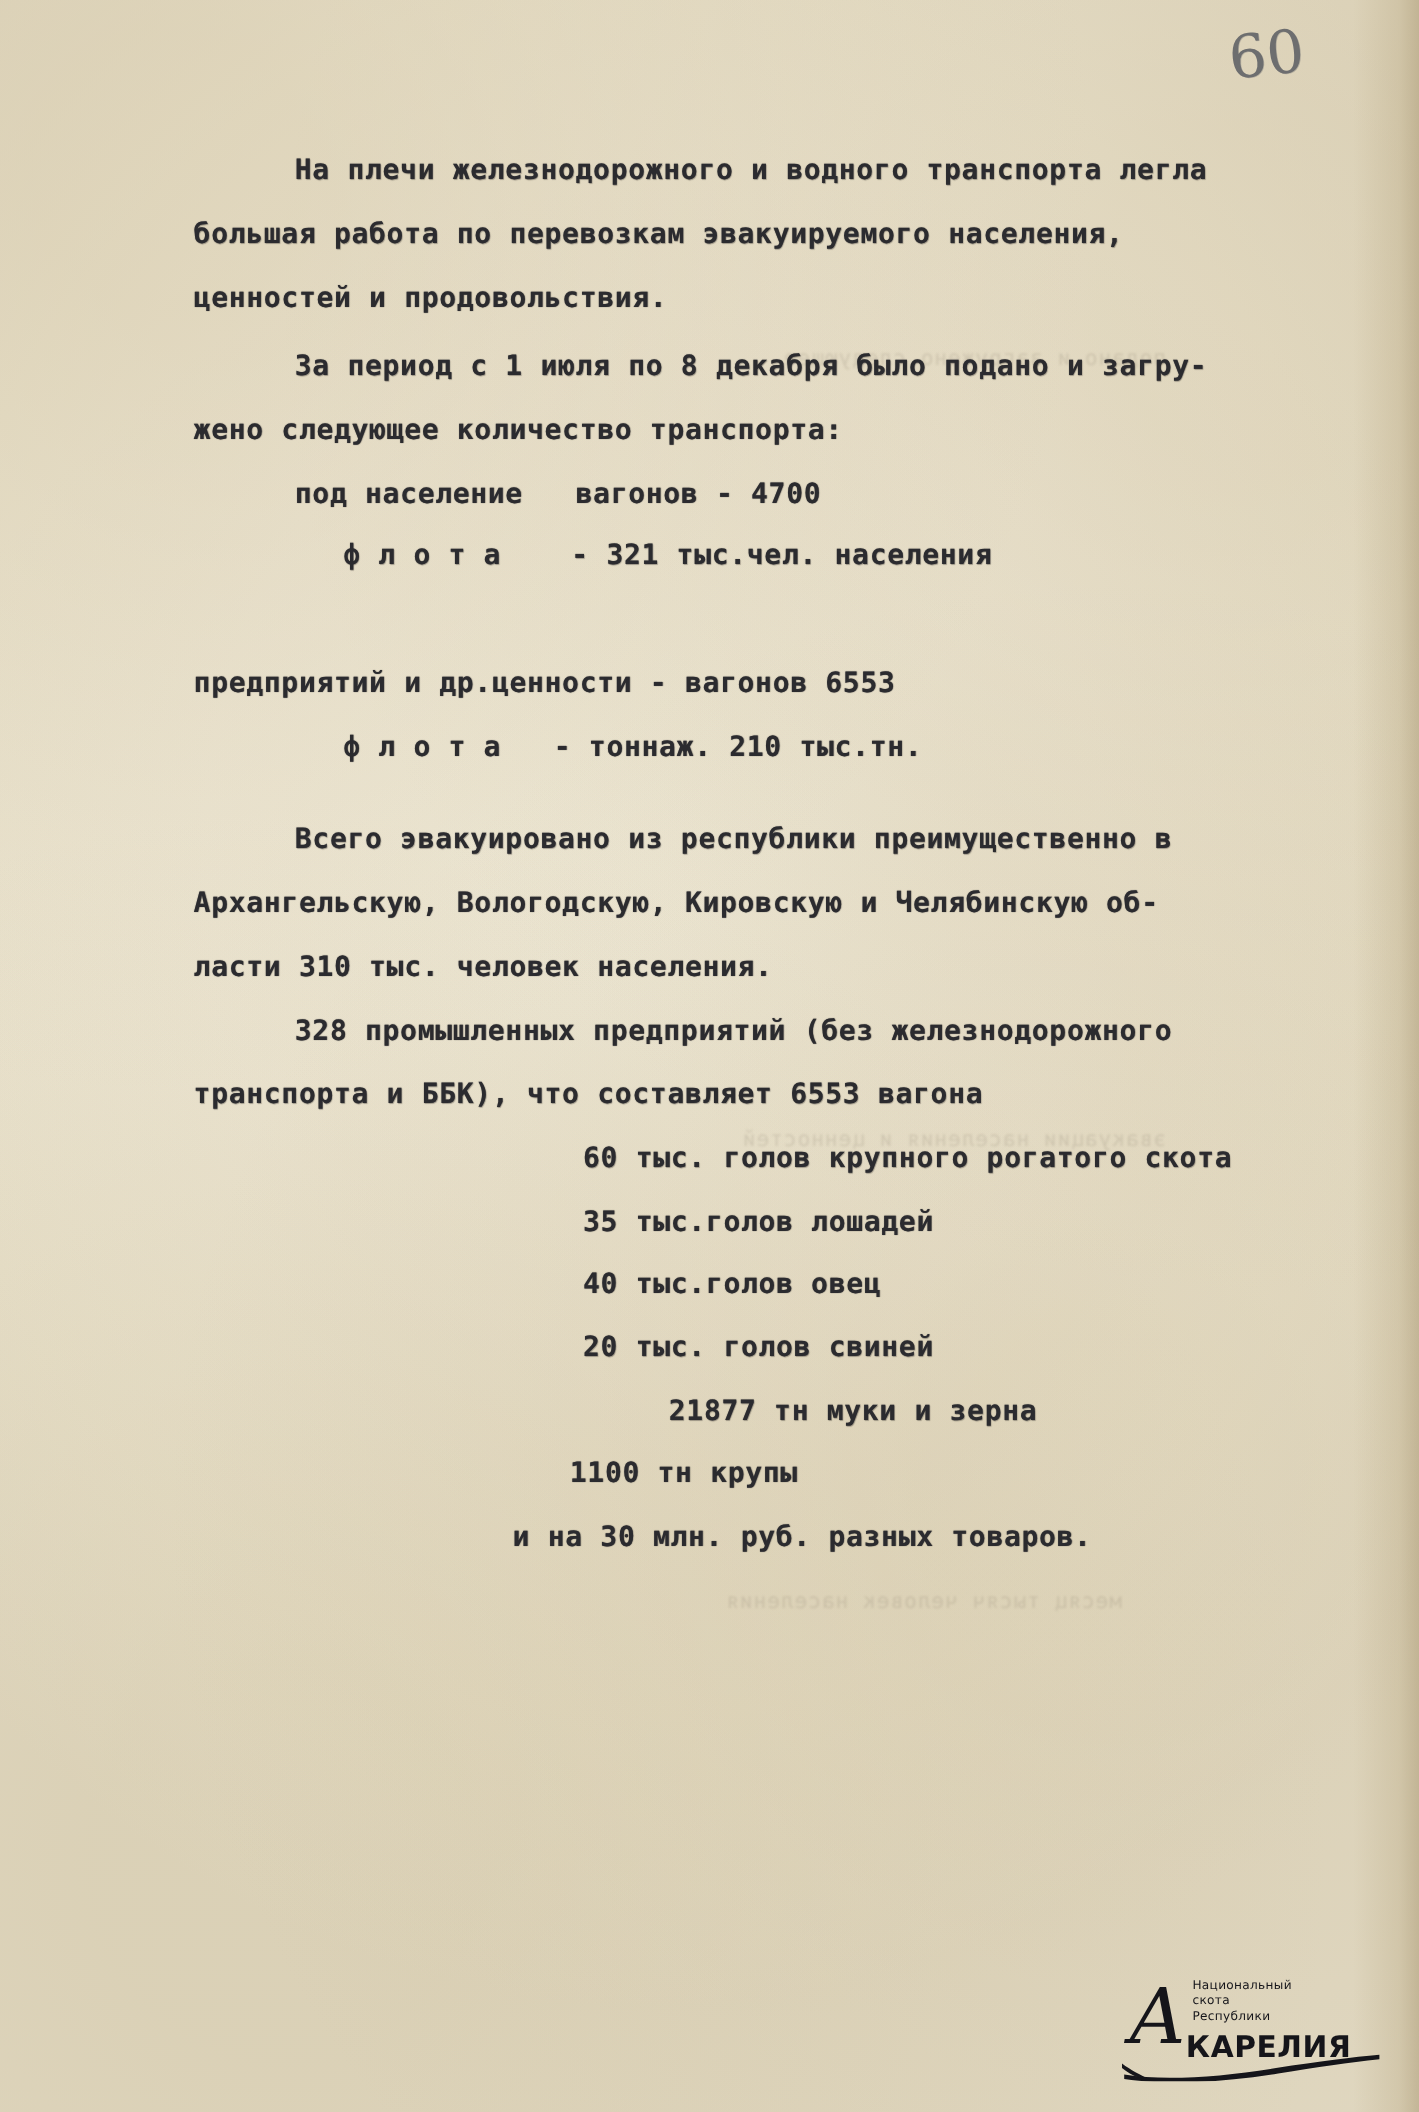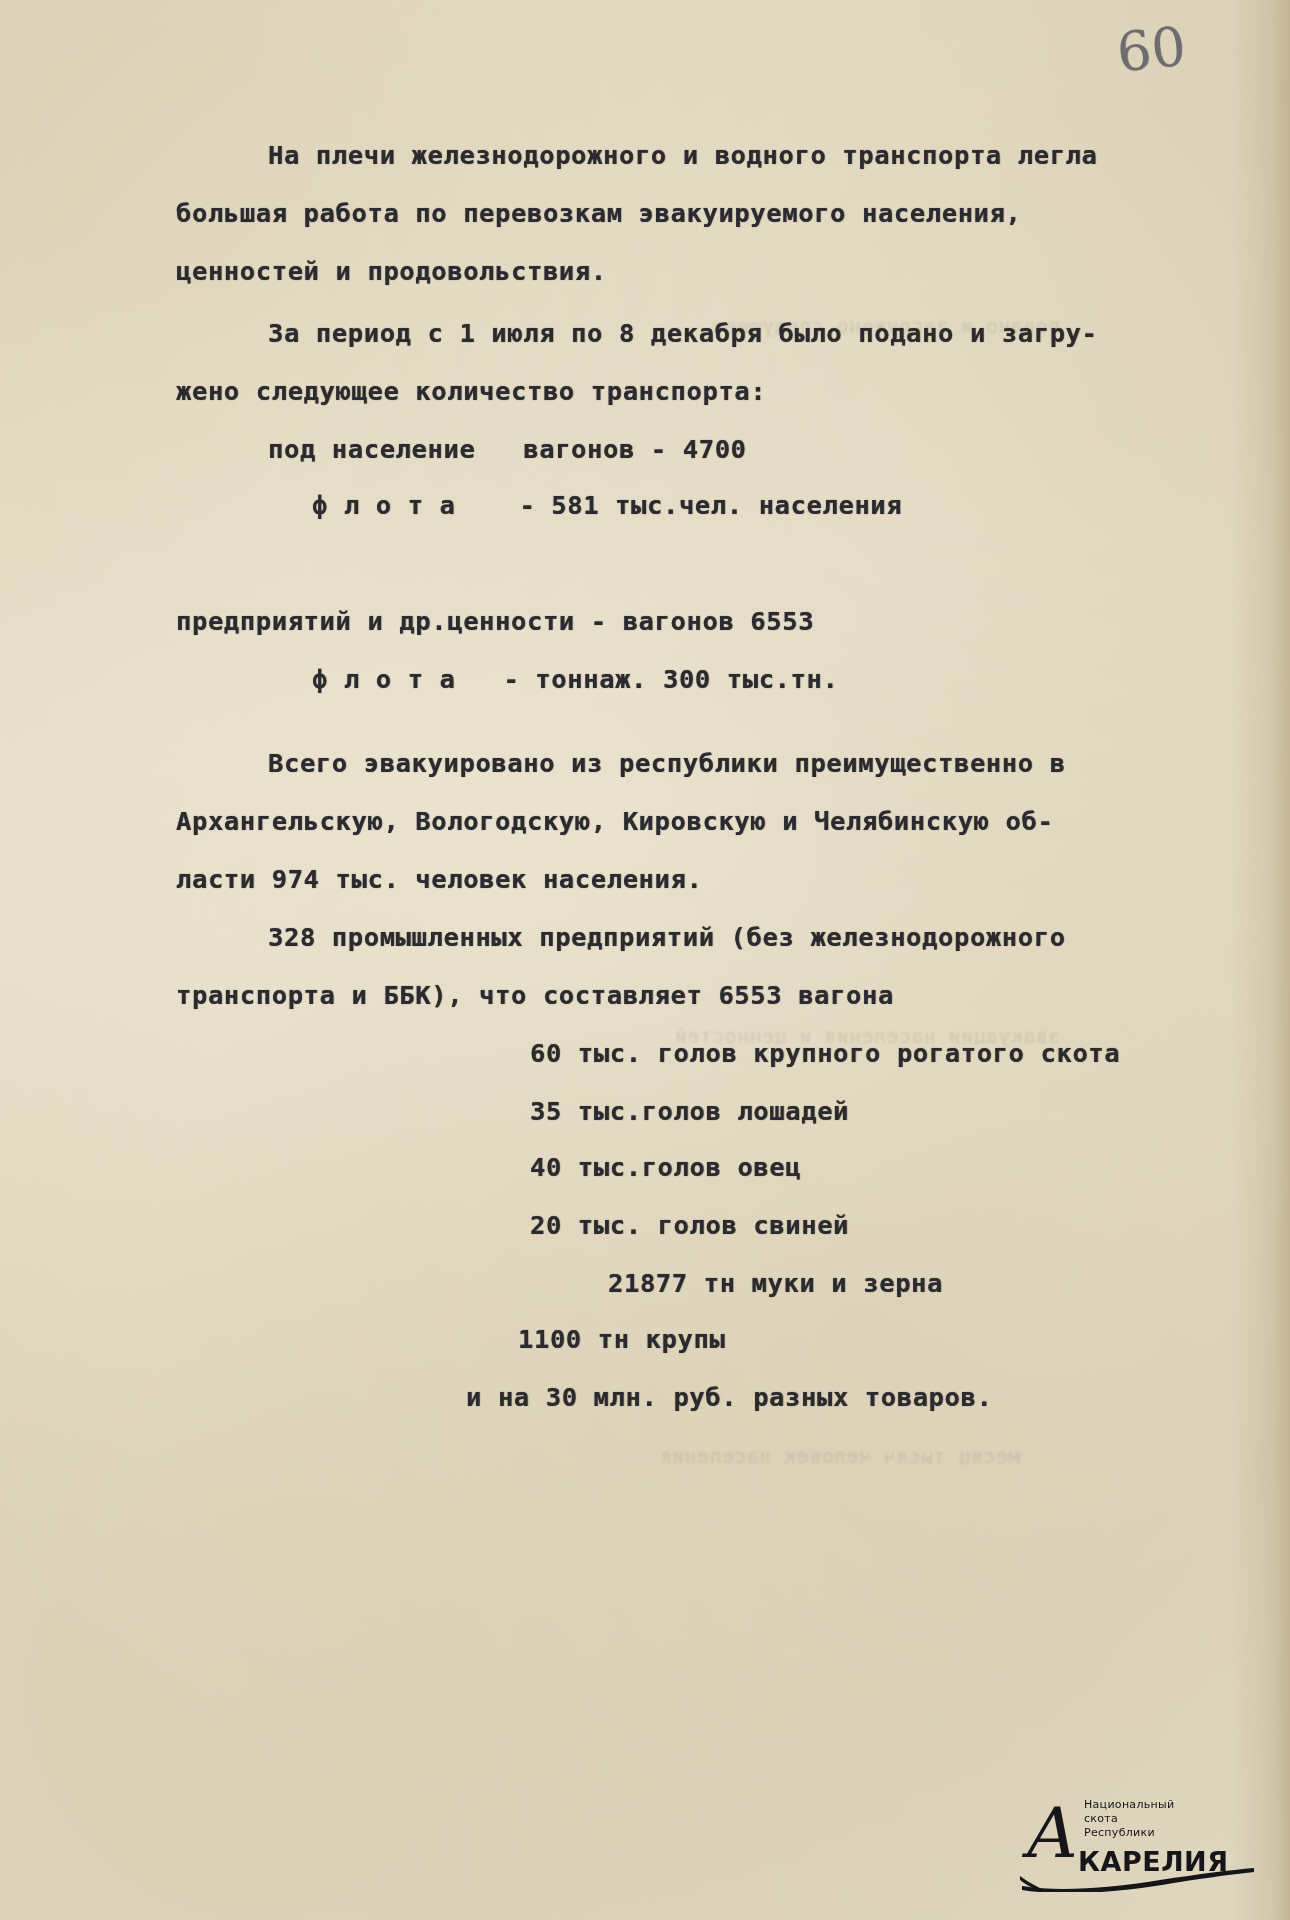--- a/index.html
+++ b/index.html
@@ -164,27 +164,27 @@
   <div class="typescript">
 
     <div class="tline" style="left:268px; top:140px;">На плечи железнодорожного и водного транспорта легла</div>
     <div class="tline" style="left:176px; top:198px;">большая работа по перевозкам эвакуируемого населения,</div>
     <div class="tline" style="left:176px; top:256px;">ценностей и продовольствия.</div>
 
     <div class="tline" style="left:268px; top:318px;">За период с 1 июля по 8 декабря было подано и загру-</div>
     <div class="tline" style="left:176px; top:376px;">жено следующее количество транспорта:</div>
 
     <div class="tline" style="left:268px; top:434px;">под население   вагонов - 4700</div>
-    <div class="tline" style="left:312px; top:490px;">ф л о т а    - 581 тыс.чел. населения</div>
+    <div class="tline" style="left:312px; top:490px;">ф л о т а    - 321 тыс.чел. населения</div>
     <div class="tline" style="left:176px; top:606px;">предприятий и др.ценности - вагонов 6553</div>
-    <div class="tline" style="left:312px; top:664px;">ф л о т а   - тоннаж. 300 тыс.тн.</div>
+    <div class="tline" style="left:312px; top:664px;">ф л о т а   - тоннаж. 210 тыс.тн.</div>
 
     <div class="tline" style="left:268px; top:748px;">Всего эвакуировано из республики преимущественно в</div>
     <div class="tline" style="left:176px; top:806px;">Архангельскую, Вологодскую, Кировскую и Челябинскую об-</div>
-    <div class="tline" style="left:176px; top:864px;">ласти 974 тыс. человек населения.</div>
+    <div class="tline" style="left:176px; top:864px;">ласти 310 тыс. человек населения.</div>
 
     <div class="tline" style="left:268px; top:922px;">328 промышленных предприятий (без железнодорожного</div>
     <div class="tline" style="left:176px; top:980px;">транспорта и ББК), что составляет 6553 вагона</div>
 
     <div class="tline" style="left:530px; top:1038px;">60 тыс. голов крупного рогатого скота</div>
     <div class="tline" style="left:530px; top:1096px;">35 тыс.голов лошадей</div>
     <div class="tline" style="left:530px; top:1152px;">40 тыс.голов овец</div>
     <div class="tline" style="left:530px; top:1210px;">20 тыс. голов свиней</div>
     <div class="tline" style="left:608px; top:1268px;">21877 тн муки и зерна</div>
     <div class="tline" style="left:518px; top:1324px;">1100 тн крупы</div>

